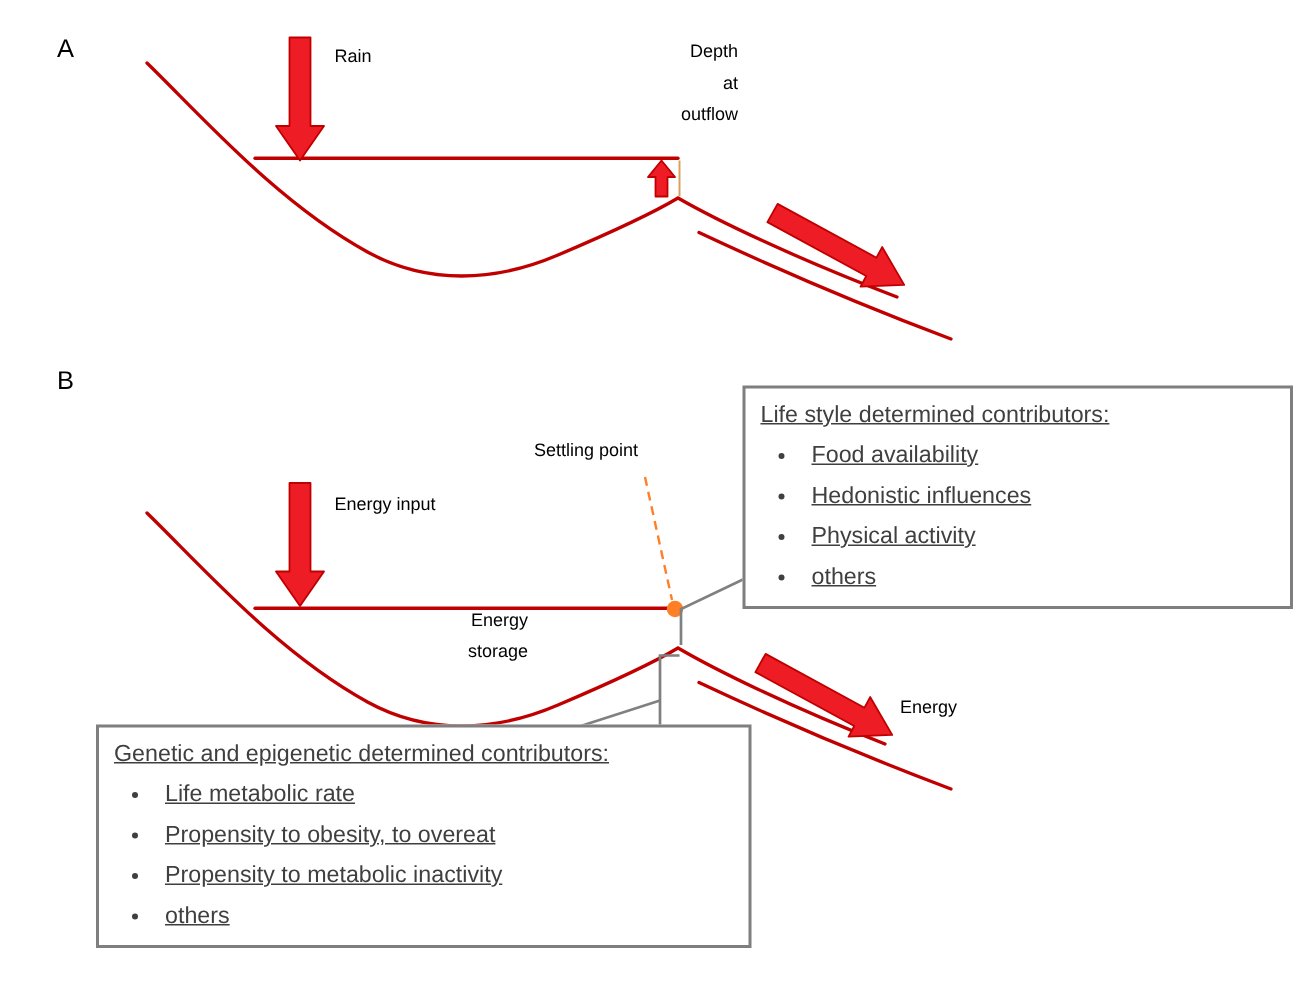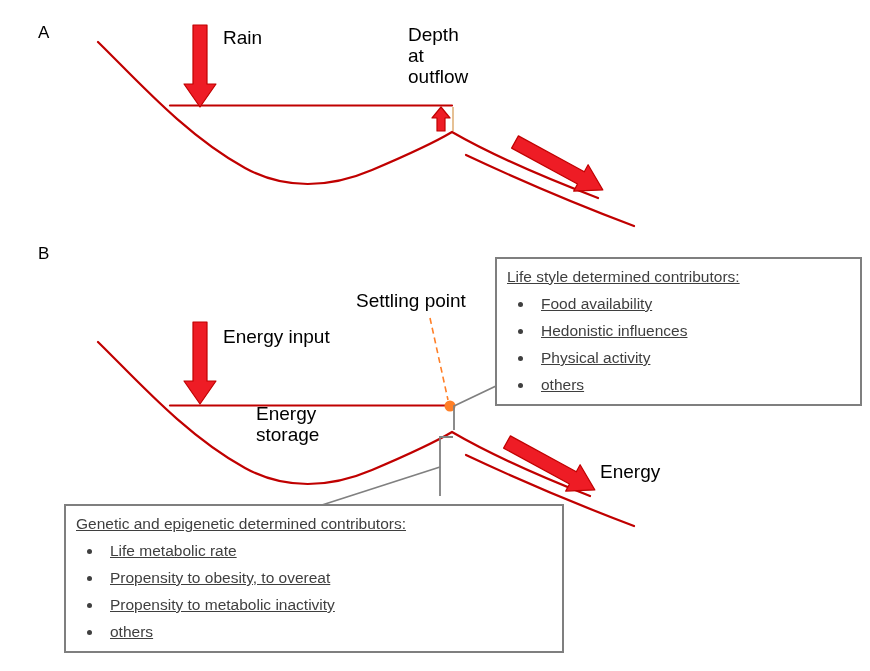--- a/index.html
+++ b/index.html
@@ -22,24 +22,24 @@
 
   
   .curve{fill:none;stroke:var(--curve);stroke-width:2.2;stroke-linecap:round;}
   .red-arrow{fill:var(--arrow-fill);stroke:var(--curve);stroke-width:1.2;stroke-linejoin:round;}
   .orange-dashed{fill:none;stroke:var(--accent-orange);stroke-width:1.6;stroke-dasharray:6 4;}
   .orange-dot{fill:var(--accent-orange);}
   .gray-line{fill:none;stroke:var(--line-gray);stroke-width:1.8;}
   .depth-tick{stroke:var(--depth-tick-tan);stroke-width:1.3;}
 
   
-  .label{position:absolute;color:var(--label-text);font-size:19px;line-height:21px;white-space:nowrap;}
+  .label{position:absolute;color:var(--label-text);font-size:12px;line-height:21px;white-space:nowrap;}
   .label.multiline{white-space:normal;}
   .panel-letter{font-size:17px;}
-  .center{text-align:left;}
+  .center{text-align:right;}
 
   
   .callout-box{
     position:absolute;background:#ffffff;border:2px solid var(--box-border);
     color:var(--box-text);font-size:15.5px;box-sizing:border-box;
     padding:4px 10px 6px 10px;
     text-decoration:underline;
   }
   .box-title{line-height:27px;margin:0;}
   .callout-box ul{margin:0;padding:0 0 0 27px;list-style:disc;}
@@ -102,21 +102,21 @@
   <div class="callout-box" style="left:495px;top:257px;width:367px;">
     <div class="box-title">Life style determined contributors:</div>
     <ul>
       <li>Food availability</li>
       <li>Hedonistic influences</li>
       <li>Physical activity</li>
       <li>others</li>
     </ul>
   </div>
 
-  <div class="callout-box" style="left:64px;top:504px;width:500px;">
+  <div class="callout-box" style="left:64px;top:483px;width:437px;">
     <div class="box-title">Genetic and epigenetic determined contributors:</div>
     <ul>
       <li>Life metabolic rate</li>
       <li>Propensity to obesity, to overeat</li>
       <li>Propensity to metabolic inactivity</li>
       <li>others</li>
     </ul>
   </div>
 
 </div>

